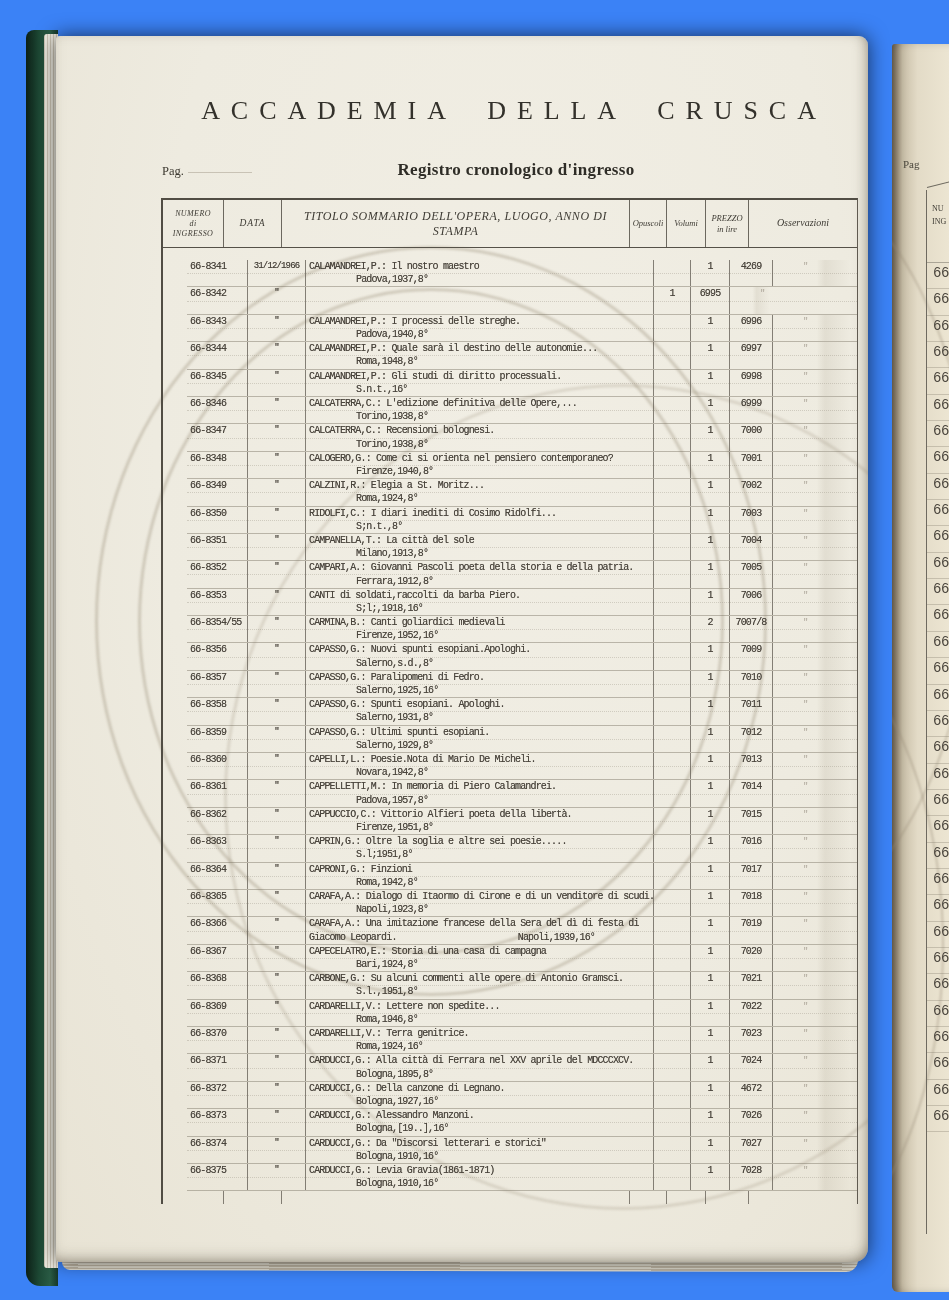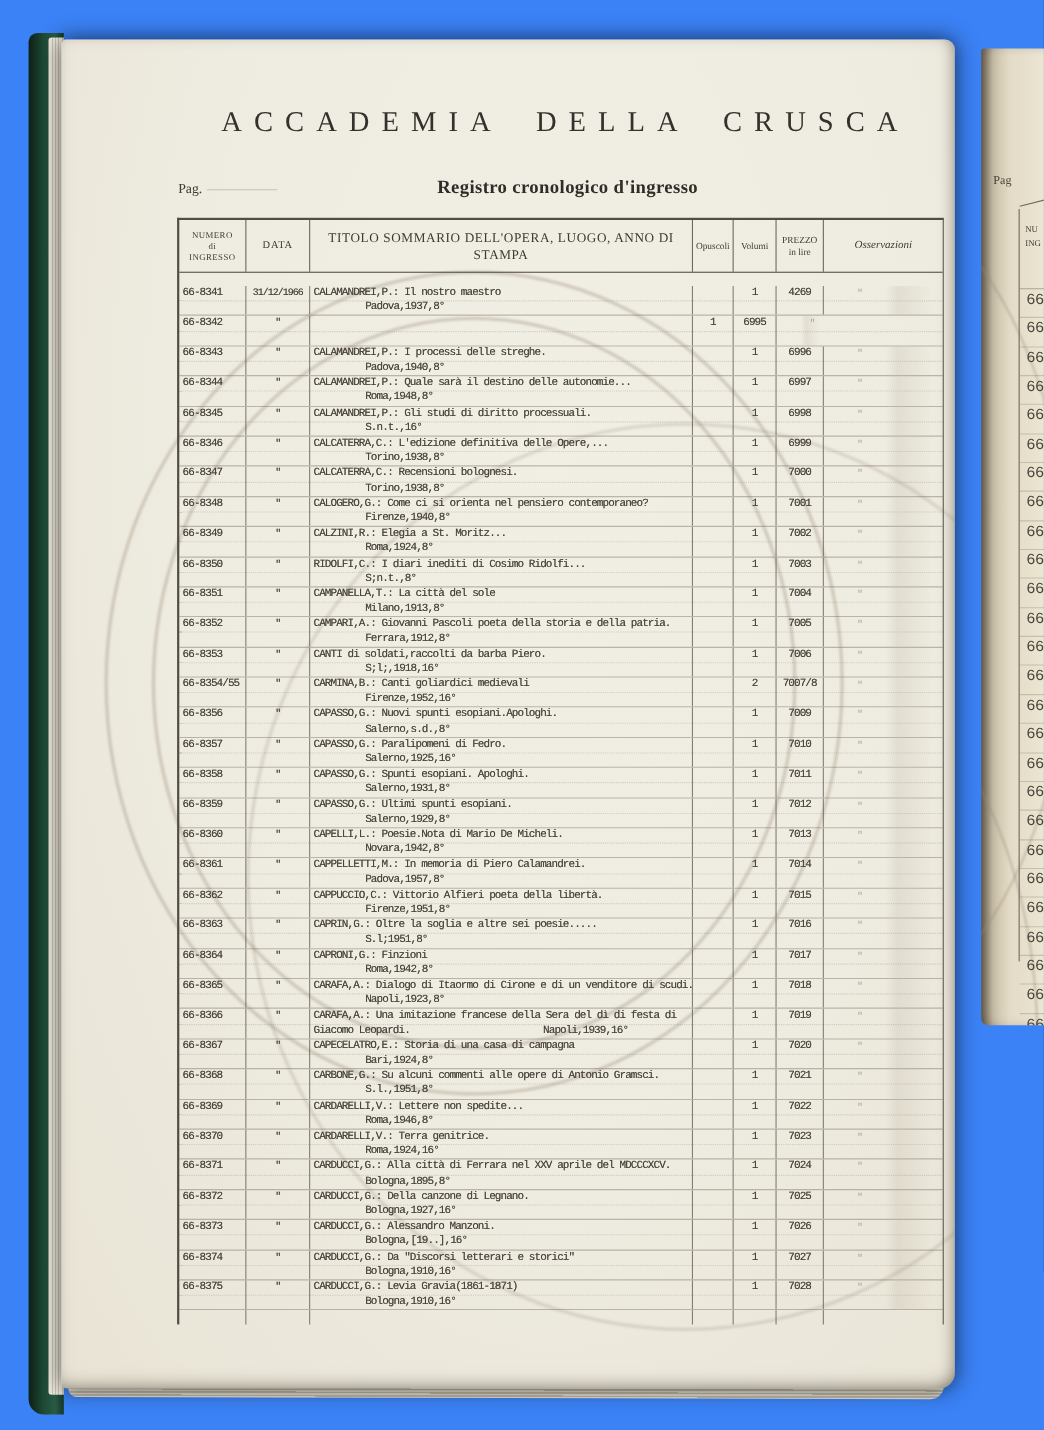--- a/index.html
+++ b/index.html
@@ -39,29 +39,29 @@
         margin-left:4px;vertical-align:2px;}
   .register-title{position:absolute;left:110px;top:124px;width:700px;text-align:center;
         font-size:17px;font-weight:bold;color:#2f2d27;letter-spacing:.02em;}
 
   
   .rtable{position:absolute;left:105px;top:162px;width:694px;
         border-top:2px solid #514d44;border-left:2px solid #514d44;border-right:1.2px solid #5f5a50;}
   .grid7{display:grid;grid-template-columns:61px 58px 348px 37px 39px 43px 1fr;}
   .thead{height:47px;border-bottom:1.2px solid #555148;}
   .hc{border-right:1px solid rgba(85,81,72,.85);display:flex;flex-direction:column;
-      align-items:center;justify-content:center;text-align:center;color:#3e3b34;line-height:1.25;}
+      align-items:center;justify-content:center;text-align:center;color:#3e3b34;line-height:1.25;font-style:italic;}
   .hc:last-child{border-right:none;}
   .h-num{font-size:8px;letter-spacing:.4px;}
   .h-data{font-size:9.5px;letter-spacing:.8px;}
   .h-tit{font-size:12px;letter-spacing:.55px;justify-content:center;}
   .h-sm{font-size:8.5px;}
   .h-oss{font-style:italic;font-size:10px;}
 
-  .tbody{padding-top:12px;}
+  .tbody{padding-top:12px;padding-left:24px;}
   .entry{position:relative;height:26.4px;border-bottom:1px solid rgba(120,112,98,.45);}
   .entry::after{content:"";position:absolute;left:0;right:0;top:13.2px;
         border-top:1px dotted rgba(120,112,98,.26);}
   .cell{border-right:1px solid rgba(95,90,80,.75);overflow:hidden;position:relative;z-index:2;}
   .cell:last-child{border-right:none;}
   .tw{font-family:"Liberation Mono","DejaVu Sans Mono",monospace;font-size:10px;
       letter-spacing:-.85px;color:#49443c;text-shadow:0 0 .5px rgba(73,68,60,.65);}
   .c-num{padding:1px 0 0 3px;white-space:nowrap;}
   .c-data{text-align:center;padding-top:1px;white-space:nowrap;font-size:9px;}
   .c-tit{line-height:13.2px;}
@@ -70,21 +70,21 @@
   .line2.split{display:flex;text-align:left;padding-left:3px;}
   .line2.split .imp{margin-left:auto;margin-right:58px;}
   .c-vol,.c-prz{text-align:center;padding-top:1px;}
   .c-oss{padding:2px 0 0 30px;
       background:linear-gradient(90deg,transparent 52%,rgba(150,140,118,.14) 62%,transparent 92%);}
   .faint{color:rgba(110,100,85,.5);font-size:9px;text-shadow:none;}
   .tail{height:13px;}
   .tail .cell{height:100%;}
 
   
-  .next-page{position:absolute;left:892px;top:44px;width:57px;height:888px;overflow:hidden;
+  .next-page{position:absolute;left:892px;top:44px;width:57px;height:1248px;overflow:hidden;
       background:linear-gradient(90deg,#8f8370 0,#c9bfa8 18%,#e3dbc7 45%,#ece5d2 100%);
       border-radius:3px 0 0 6px;box-shadow:inset 9px 0 12px -6px rgba(28,20,10,.55);}
   .np-pag{position:absolute;left:11px;top:114px;font-size:11px;color:#4a463c;}
   .np-table{position:absolute;left:34px;top:146px;right:0;bottom:58px;
       border-left:1.5px solid #6e6a60;}
   .np-table::before{content:"";position:absolute;top:-3px;left:0;width:26px;
       border-top:1.2px solid #6e6a60;transform:rotate(-14deg);transform-origin:left center;}
   .np-head{font-size:8px;color:#3e3b34;padding-left:5px;line-height:13px;height:60px;
       padding-top:12px;border-bottom:1px solid rgba(110,106,96,.5);}
   .np-row{height:26.35px;border-bottom:1px solid rgba(125,117,102,.32);
@@ -504,21 +504,21 @@
           </div>
           <div class="entry grid7">
             <div class="cell tw c-num">66-8372</div>
             <div class="cell tw c-data">"</div>
             <div class="cell c-tit">
               <div class="tw line1">CARDUCCI,G.: Della canzone di Legnano.</div>
               <div class="tw line2">Bologna,1927,16°</div>
             </div>
             <div class="cell c-opu"></div>
             <div class="cell tw c-vol">1</div>
-            <div class="cell tw c-prz">7025</div>
+            <div class="cell tw c-prz">4672</div>
             <div class="cell tw c-oss faint">"</div>
           </div>
           <div class="entry grid7">
             <div class="cell tw c-num">66-8373</div>
             <div class="cell tw c-data">"</div>
             <div class="cell c-tit">
               <div class="tw line1">CARDUCCI,G.: Alessandro Manzoni.</div>
               <div class="tw line2">Bologna,[19..],16°</div>
             </div>
             <div class="cell c-opu"></div>

